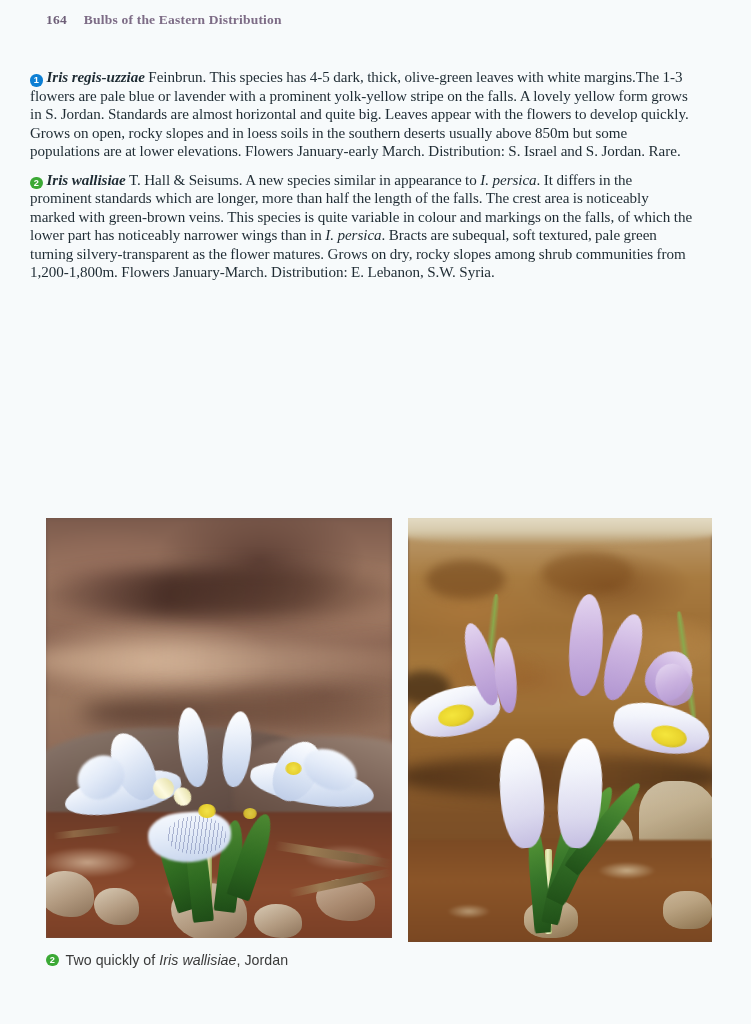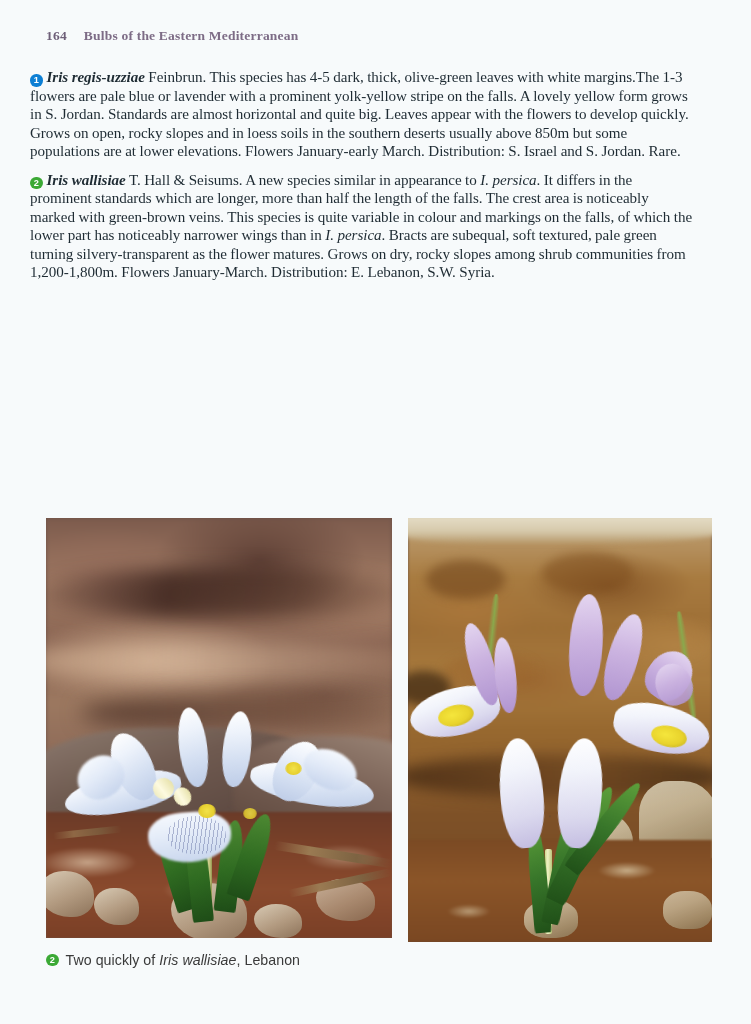--- a/index.html
+++ b/index.html
@@ -14,21 +14,21 @@
     font-family: "Liberation Serif", serif;
     color: #1d2b33;
     position: relative;
     overflow: hidden;
   }
 
   
   .running-head {
     position: absolute;
     left: 46px;
-    top: 28px;
+    top: 12px;
     display: flex;
     align-items: baseline;
     gap: 17px;
     font-family: "Liberation Serif", serif;
     font-size: 13.5px;
     font-weight: 700;
     letter-spacing: 0.2px;
     color: #7a6a84;
   }
   .folio { color: #6e5f78; }
@@ -301,21 +301,21 @@
     top: 0;
     margin-right: 1px;
   }
   .caption-text { white-space: nowrap; }
 </style>
 </head>
 <body>
 
 <div class="running-head">
   <span class="folio">164</span>
-  <span class="book-title">Bulbs of the Eastern Mediterranean</span>
+  <span class="book-title">Bulbs of the Eastern Distribution</span>
 </div>
 
 <div class="text-column">
 
   <p class="species-para">
     <span class="bullet bullet-blue">1</span><span class="sci-name">Iris regis-uzziae</span><span> Feinbrun. This species has 4-5 dark, thick, olive-green leaves with white margins.The 1-3 flowers are pale blue or lavender with a prominent yolk-yellow stripe on the falls. A lovely yellow form grows in S. Jordan. Standards are almost horizontal and quite big. Leaves appear with the flowers to develop quickly. Grows on open, rocky slopes and in loess soils in the southern deserts usually above 850m but some populations are at lower elevations. Flowers January-early March. Distribution: S. Israel and S. Jordan. Rare.</span>
   </p>
 
   <p class="species-para second">
     <span class="bullet bullet-green">2</span><span class="sci-name">Iris wallisiae</span><span> T. Hall &amp; Seisums. A new species similar in appearance to </span><span class="ital">I. persica</span><span>. It differs in the prominent standards which are longer, more than half the length of the falls. The crest area is noticeably marked with green-brown veins. This species is quite variable in colour and markings on the falls, of which the lower part has noticeably narrower wings than in </span><span class="ital">I. persica</span><span>. Bracts are subequal, soft textured, pale green turning silvery-transparent as the flower matures. Grows on dry, rocky slopes among shrub communities from 1,200-1,800m. Flowers January-March. Distribution: E. Lebanon, S.W. Syria.</span>
@@ -409,14 +409,14 @@
     <div class="layer petal R-pet-lav" style="left:84%;top:34%;width:12%;height:10%;transform:rotate(-20deg);border-radius:50% 50% 42% 42%;opacity:.9;"></div>
 
     <div class="layer R-crest" style="left:10%;top:44%;width:12%;height:5%;transform:rotate(-12deg);"></div>
     <div class="layer R-crest" style="left:80%;top:49%;width:12%;height:5%;transform:rotate(12deg);"></div>
   </div>
 
 </div>
 
 <div class="caption">
   <span class="bullet bullet-green">2</span>
-  <span class="caption-text"><span>Two quickly of </span><span class="ital">Iris wallisiae</span><span>, Lebanon</span></span>
+  <span class="caption-text"><span>Two quickly of </span><span class="ital">Iris wallisiae</span><span>, Jordan</span></span>
 </div>
 
 </body></html>

